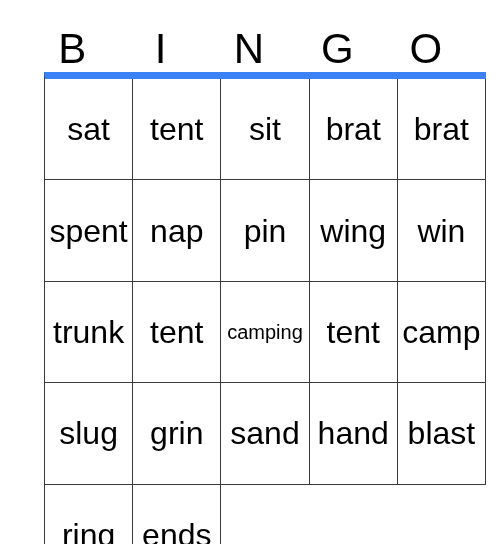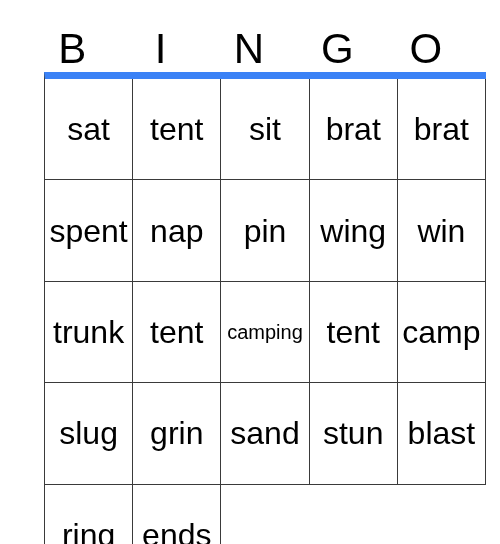--- a/index.html
+++ b/index.html
@@ -148,21 +148,21 @@
         <span class="cell-text">slug</span>
       </div>
     <div class="cell">
         <span class="cell-text">grin</span>
       </div>
 
     <div class="cell">
         <span class="cell-text">sand</span>
       </div>
     <div class="cell">
-        <span class="cell-text">stun</span>
+        <span class="cell-text">hand</span>
       </div>
     <div class="cell">
         <span class="cell-text">blast</span>
       </div>
     <div class="cell">
         <span class="cell-text">ring</span>
       </div>
     <div class="cell">
         <span class="cell-text">ends</span>
       </div>

